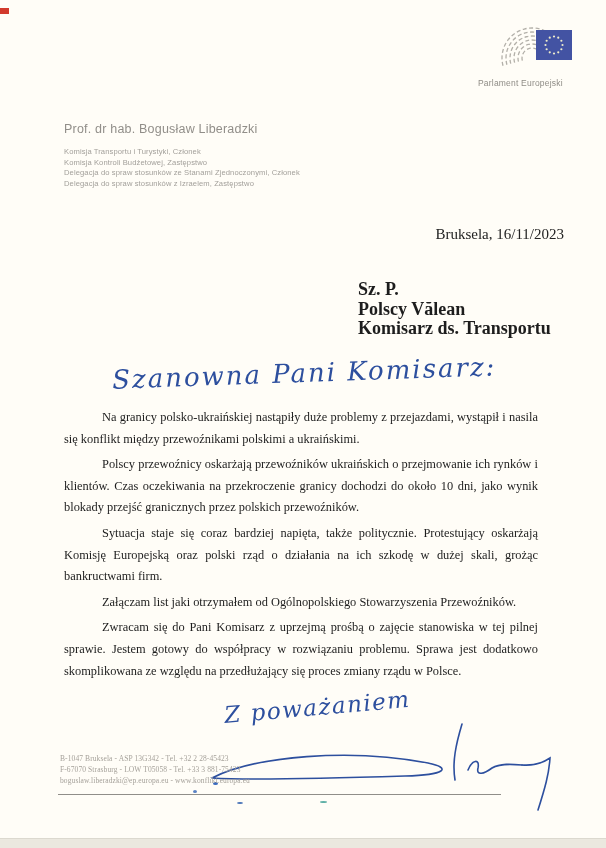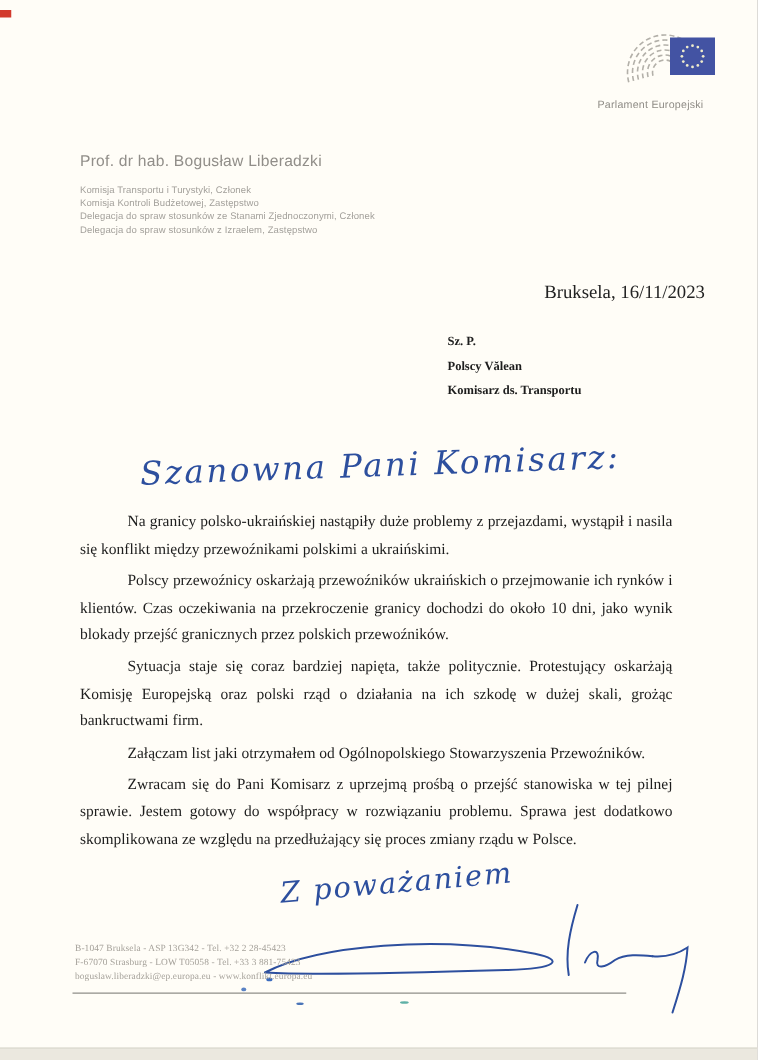--- a/index.html
+++ b/index.html
@@ -37,22 +37,22 @@
     font-family:"Liberation Sans", sans-serif;
     font-size:7.6px;line-height:10.6px;color:#a3a09b;letter-spacing:0.1px;
   }
 
   .dateline{
     position:absolute;right:42px;top:198px;
     font-size:15px;color:#222;margin-top:28px;
   }
 
   .recipient{
-    position:absolute;left:358px;top:264px;
-    font-size:10px;font-weight:bold;color:#1d1d1d;line-height:19.5px;
+    position:absolute;left:358px;top:280px;
+    font-size:18px;font-weight:bold;color:#1d1d1d;line-height:19.5px;
   }
 
   .salutation{
     position:absolute;left:112px;top:358px;
     font-family:"DejaVu Serif", serif;
     font-style:italic;
     font-size:26px;color:#2d4f9e;
     letter-spacing:2px;
     transform:rotate(-2deg);
     white-space:nowrap;
@@ -135,21 +135,21 @@
     <div>Komisarz ds. Transportu</div>
   </div>
 
   <div class="salutation">Szanowna Pani Komisarz:</div>
 
   <div class="body-text">
     <p>Na granicy polsko-ukraińskiej nastąpiły duże problemy z przejazdami, wystąpił i nasila się konflikt między przewoźnikami polskimi a ukraińskimi.</p>
     <p>Polscy przewoźnicy oskarżają przewoźników ukraińskich o przejmowanie ich rynków i klientów. Czas oczekiwania na przekroczenie granicy dochodzi do około 10 dni, jako wynik blokady przejść granicznych przez polskich przewoźników.</p>
     <p>Sytuacja staje się coraz bardziej napięta, także politycznie. Protestujący oskarżają Komisję Europejską oraz polski rząd o działania na ich szkodę w dużej skali, grożąc bankructwami firm.</p>
     <p>Załączam list jaki otrzymałem od Ogólnopolskiego Stowarzyszenia Przewoźników.</p>
-    <p>Zwracam się do Pani Komisarz z uprzejmą prośbą o przejść stanowiska w tej pilnej sprawie. Jestem gotowy do współpracy w rozwiązaniu problemu. Sprawa jest dodatkowo skomplikowana ze względu na przedłużający się proces zmiany rządu w Polsce.</p>
+    <p>Zwracam się do Pani Komisarz z uprzejmą prośbą o zajęcie stanowiska w tej pilnej sprawie. Jestem gotowy do współpracy w rozwiązaniu problemu. Sprawa jest dodatkowo skomplikowana ze względu na przedłużający się proces zmiany rządu w Polsce.</p>
   </div>
 
   <div class="closing">Z poważaniem</div>
   <svg class="signature" viewBox="0 0 360 95">
     <g stroke="#2d4f9e" stroke-width="1.6" fill="none" stroke-linecap="round">
       <path d="M12 60 C 55 38, 150 30, 228 45 C 252 50, 246 57, 205 58 C 140 60, 45 62, 12 60"></path>
       <path d="M262 6 C 256 26, 252 44, 255 62"></path>
       <path d="M268 52 C 272 42, 280 40, 278 50 C 276 58, 284 56, 292 50 C 300 45, 312 46, 322 47"></path>
       <path d="M322 47 C 334 48, 344 44, 350 40 C 349 56, 345 70, 338 92"></path>
     </g>

